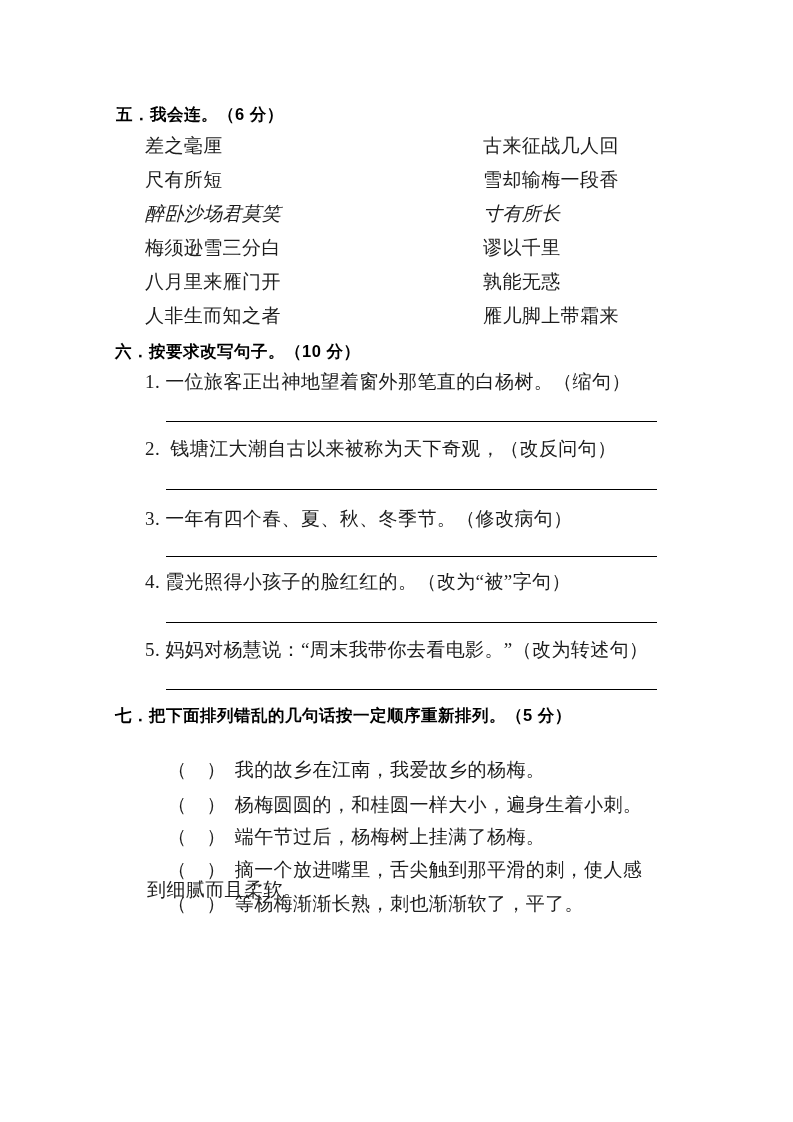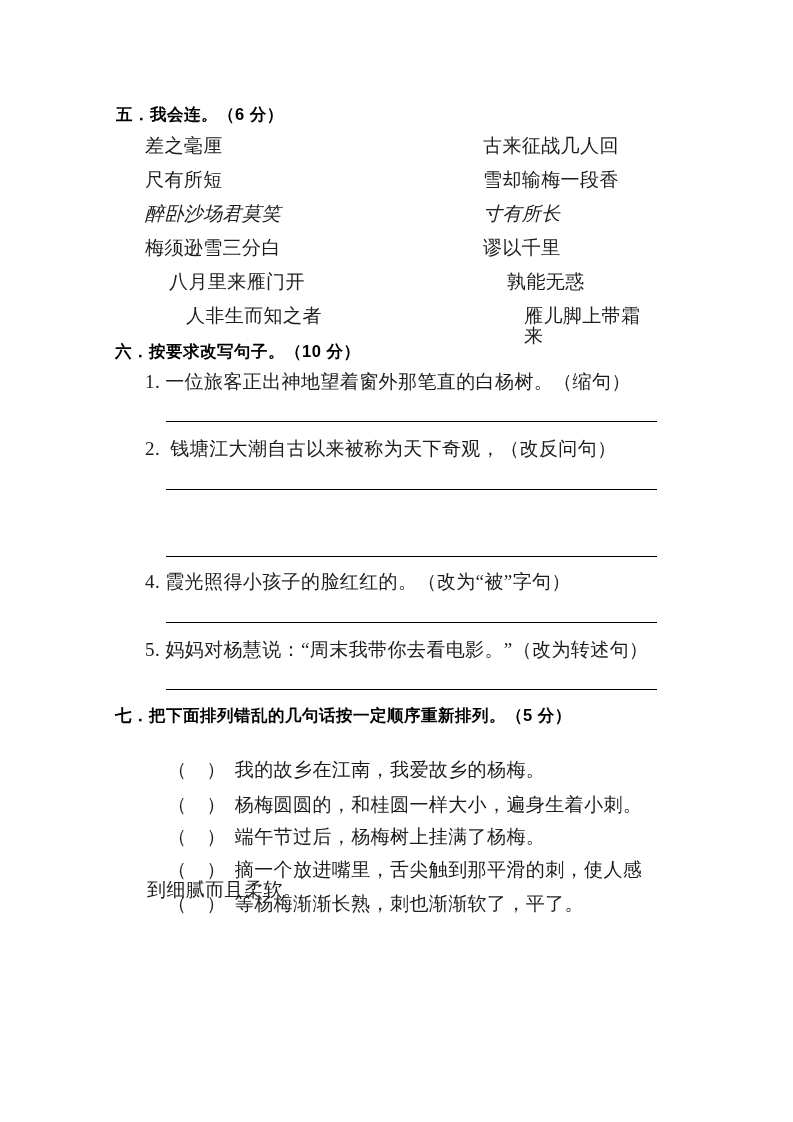--- a/index.html
+++ b/index.html
@@ -31,22 +31,22 @@
     letter-spacing: 0.4px;
   }
   
   .s5-heading { left: 116px; top: 103px; }
   .mleft  { left: 145px; }
   .mright { left: 483px; }
   .mrow0 { top: 136px; }
   .mrow1 { top: 170px; }
   .mrow2 { top: 204px; font-style: italic; }
   .mrow3 { top: 238px; }
-  .mrow4 { top: 272px; margin-left: 24px; }
-  .mrow5 { top: 306px; margin-left: 41px; }
+  .mrow4 { top: 272px; }
+  .mrow5 { top: 306px; }
   
   .s6-heading { left: 115px; top: 340px; }
   .q { left: 145px; }
   .q1 { top: 372px; }
   .q2 { top: 439px; }
   .q3 { top: 509px; }
   .q4 { top: 572px; }
   .q5 { top: 640px; }
   .rule {
     position: absolute;
@@ -92,20 +92,21 @@
   <div class="bodytext mright mrow5">雁儿脚上带霜来</div>
 
   <div class="heading s6-heading">六．按要求改写句子。（10 分）</div>
 
   <div class="bodytext q q1">1. 一位旅客正出神地望着窗外那笔直的白杨树。（缩句）</div>
   <div class="rule rule1"></div>
 
   <div class="bodytext q q2">2.  钱塘江大潮自古以来被称为天下奇观，（改反问句）</div>
   <div class="rule rule2"></div>
 
+  <div class="bodytext q q3">3. 一年有四个春、夏、秋、冬季节。（修改病句）</div>
   <div class="rule rule3"></div>
 
   <div class="bodytext q q4">4. 霞光照得小孩子的脸红红的。（改为“被”字句）</div>
   <div class="rule rule4"></div>
 
   <div class="bodytext q q5">5. 妈妈对杨慧说：“周末我带你去看电影。”（改为转述句）</div>
   <div class="rule rule5"></div>
 
   <div class="heading s7-heading">七．把下面排列错乱的几句话按一定顺序重新排列。（5 分）</div>
 

